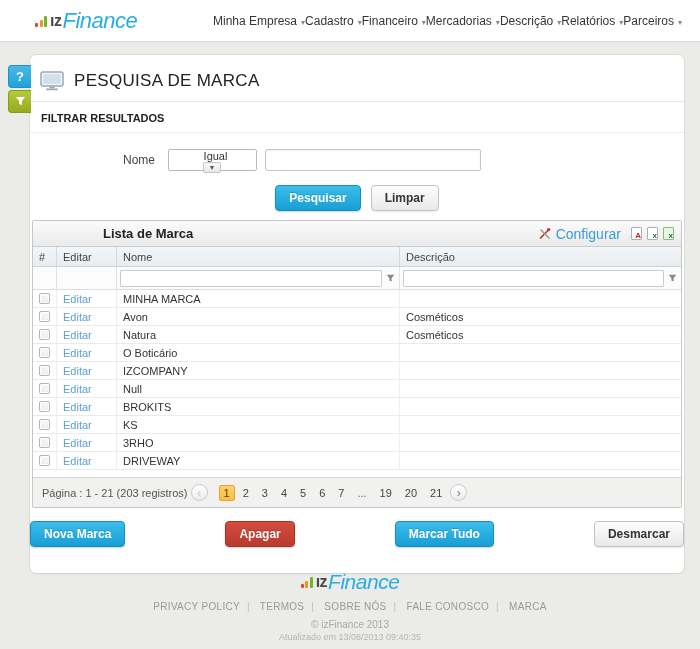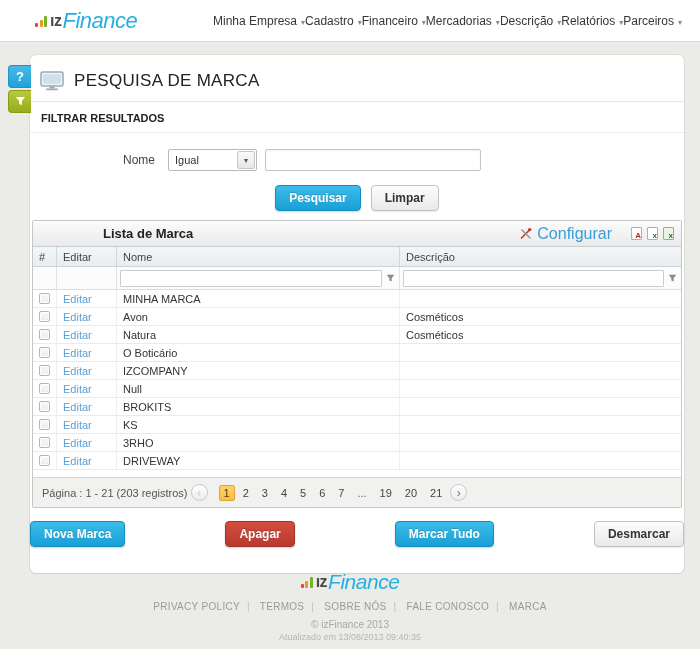--- a/index.html
+++ b/index.html
@@ -39,21 +39,21 @@
     background:#fff; border-radius:6px; box-shadow:0 0 0 1px rgba(0,0,0,0.06), 0 1px 2px rgba(0,0,0,0.05);
     padding:12px 0 26px 0;
   }
   .title-row { display:flex; align-items:center; gap:10px; padding:4px 10px 10px 10px; border-bottom:1px solid #e8e8e8; }
   .page-title { font-size:17px; color:#222; letter-spacing:0.3px; }
   .section-label { font-size:11px; font-weight:bold; color:#222; padding:10px 0 8px 11px; border-bottom:1px solid #ededed; }
   
   .fieldrow { display:flex; align-items:center; margin:16px 0 0 93px; }
   .flabel { font-size:12px; color:#444; margin-right:13px; }
   .sel { width:89px; height:22px; border:1px solid #b9b9b9; border-radius:2px; background:#fff;
-         display:flex; align-items:center; cursor:pointer; }
+         display:flex; align-items:center; cursor:pointer;flex-direction:column; }
   .sel-val { flex:1; font-size:11px; color:#333; padding-left:6px; }
   .sel-btn { width:18px; height:18px; margin-right:1px; border:1px solid #c6c6c6; border-radius:2px;
              background:linear-gradient(#fafafa,#e7e7e7); display:flex; align-items:center; justify-content:center; }
   .sel-btn::after { content:"▾"; font-size:8px; color:#555; }
   .tinput { width:216px; height:22px; margin-left:8px; border:1px solid #c4c4c4; border-radius:2px;
             font-family:inherit; font-size:11px; padding:0 5px; box-shadow:inset 0 1px 2px rgba(0,0,0,0.06); }
   .btnrow { display:flex; justify-content:center; gap:10px; margin-top:14px; }
   .btn { border-radius:4px; font-family:inherit; font-weight:bold; font-size:12px; padding:5px 13px;
          cursor:pointer; line-height:14px; }
   .btn.primary { background:linear-gradient(#3cbde9,#189fd6); border:1px solid #148dc1; color:#fff;
@@ -61,21 +61,21 @@
   .btn.danger { background:linear-gradient(#d54d3e,#b83a2e); border:1px solid #a23225; color:#fff;
                 text-shadow:0 -1px 0 rgba(0,0,0,0.2); box-shadow:0 1px 2px rgba(0,0,0,0.18); }
   .btn.default { background:linear-gradient(#fdfdfd,#e9e9e9); border:1px solid #c2c2c2; color:#333;
                  box-shadow:0 1px 1px rgba(0,0,0,0.08); }
   
   .grid { margin:9px 2px 0 2px; border:1px solid #c6c6c6; border-radius:2px; background:#fff; }
   .t-head { height:26px; display:flex; align-items:center; background:linear-gradient(#fbfbfb,#eaeaea);
             border-bottom:1px solid #ccc; padding:0 7px 0 30px; }
   .t-title { font-size:13px; font-weight:bold; color:#222; flex:1;padding-left:40px; }
   .t-tools { display:flex; align-items:center; gap:5px; }
-  .cfg-link { font-size:16px; color:#3b9dd6; cursor:pointer; margin-right:14px; }
+  .cfg-link { font-size:14px; color:#3b9dd6; cursor:pointer; margin-right:5px; }
   .ficon { width:11px; height:13px; background:#fff; border:1px solid #a9b2b8; border-radius:1px;
            position:relative; display:inline-block; cursor:pointer; }
   .ficon.green { background:#e9f4e3; border-color:#8cb781; }
   .fmark { position:absolute; bottom:-1px; right:0px; font-size:8px; font-weight:bold; font-style:normal; line-height:9px; }
   .fmark.pdf { color:#cc2222; }
   .fmark.xls { color:#217346; }
   .col-row { display:flex; align-items:center; background:linear-gradient(#f3f6f8,#e9edf0);
              border-bottom:1px solid #cdd2d6; height:20px; font-size:11px; color:#444; }
   .c1 { width:24px; } .c2 { width:60px; } .c3 { width:283px; } .c4 { flex:1; }
   .hcell { height:100%; display:flex; align-items:center; padding:0 6px; border-right:1px solid #d3d8db; cursor:pointer; }

